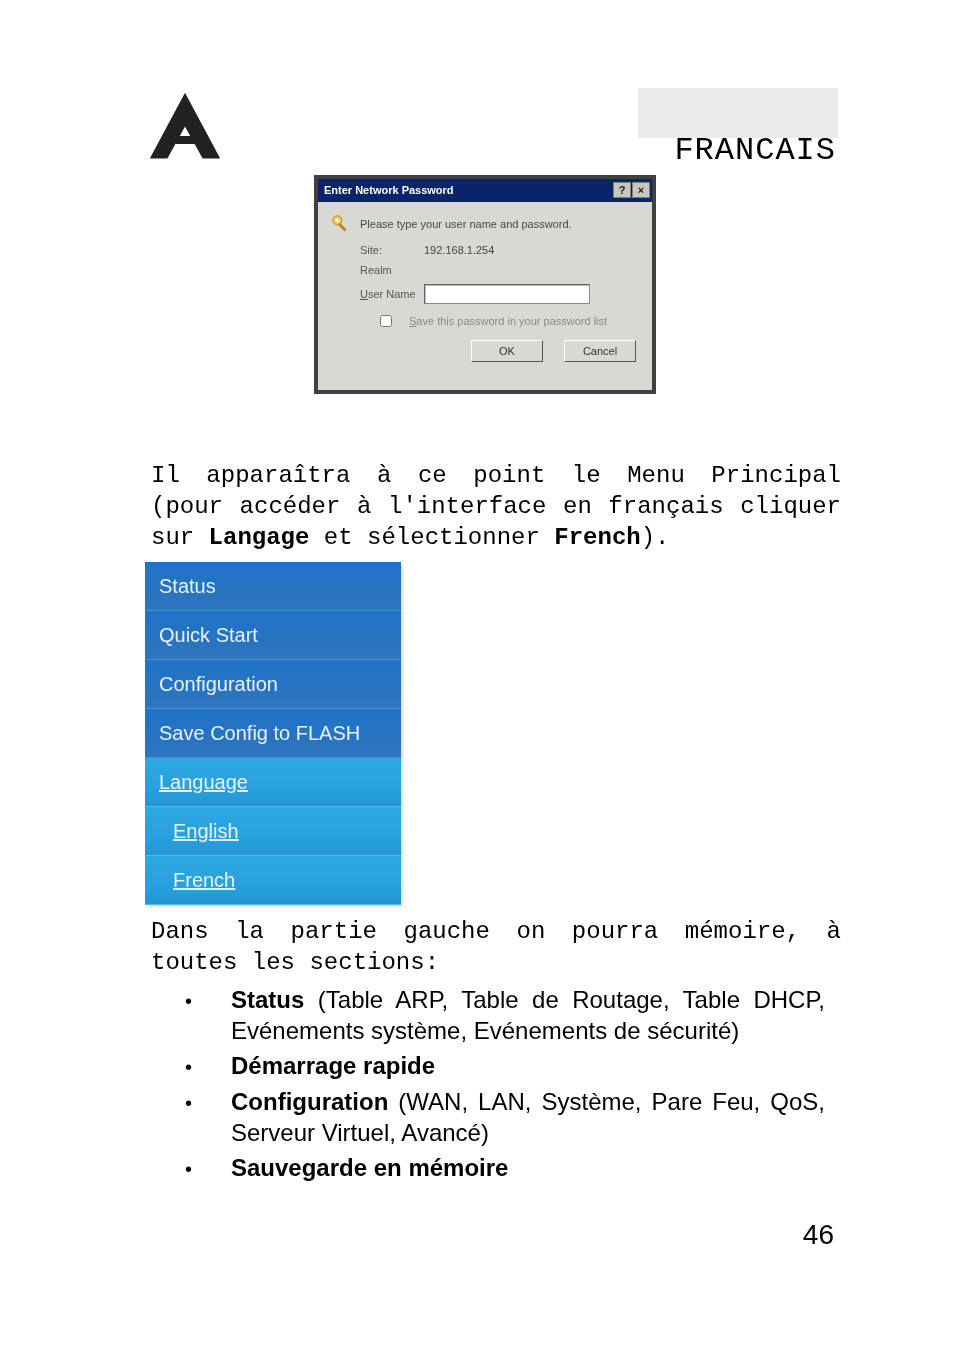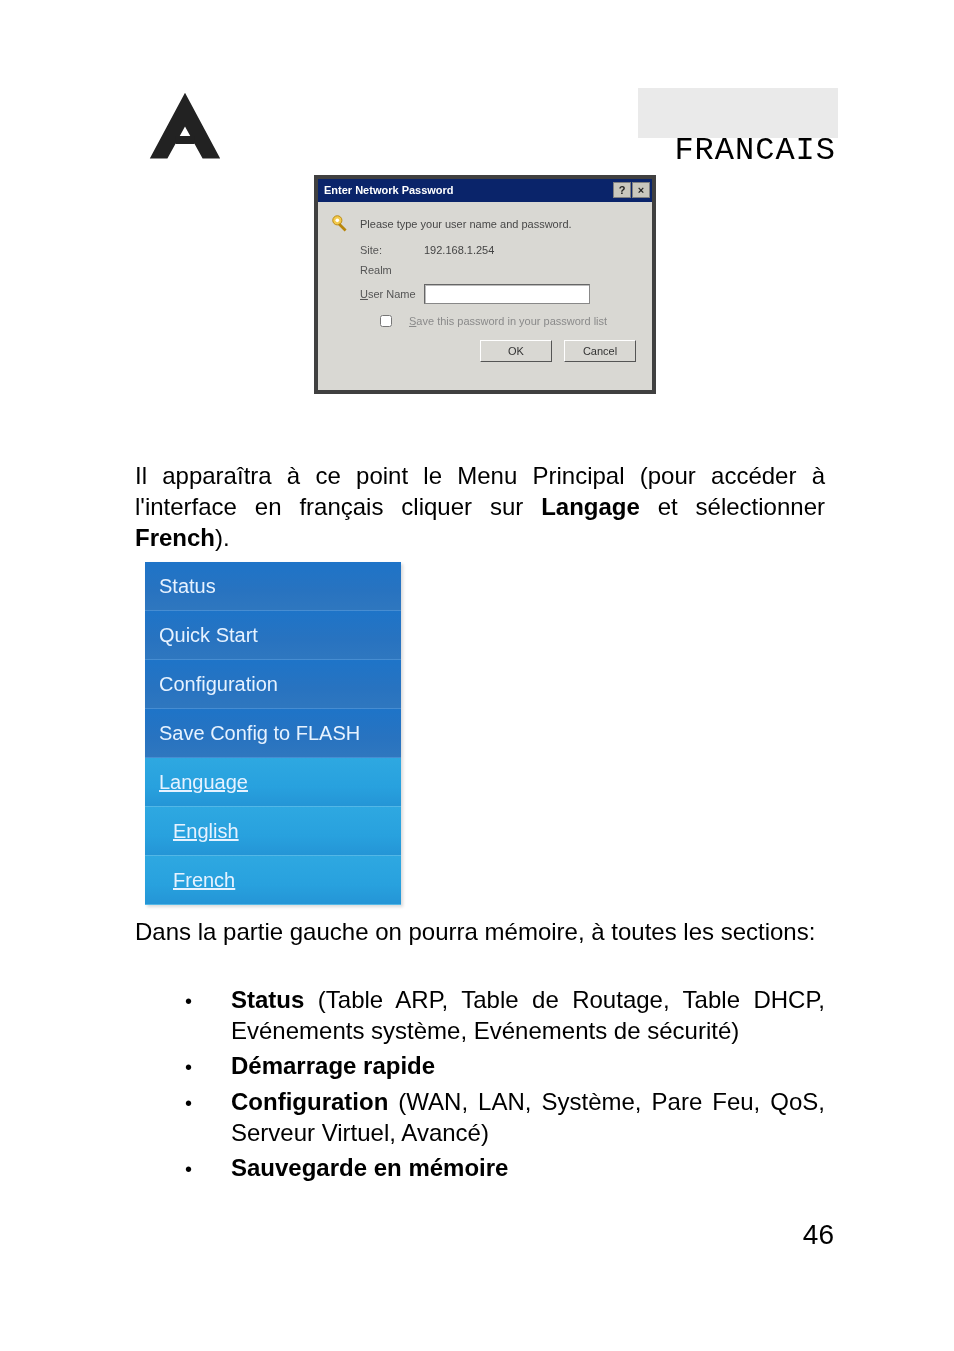--- a/index.html
+++ b/index.html
@@ -99,39 +99,39 @@
     box-shadow:inset 1px 1px 0 #bbb;
   }
   .chkrow{
     margin-left:46px;
     display:flex;align-items:center;gap:14px;
     color:#8a8a8a;
     margin-bottom:10px;
   }
   .chkrow input{width:12px;height:12px}
   .btnrow{
-    display:flex;justify-content:flex-end;gap:12px;
+    display:flex;justify-content:flex-end;gap:21px;
     margin-right:4px;
   }
   .btnrow button{
     width:72px;height:22px;
     background:#d9d8d3;
     border:1px solid #888;
     border-top-color:#fff;border-left-color:#fff;
     border-bottom-color:#555;border-right-color:#555;
     font-size:11px;color:#333;
     cursor:pointer;
   }
   
   .para{
     position:absolute;
-    left:135px;
+    left:151px;
     width:690px;
     font-size:24px;
-    font-family:Liberation Sans, sans-serif;
+    font-family:Liberation Mono, monospace;
     line-height:1.3;
     text-align:justify;
   }
   .p1{top:460px}
   .p2{top:916px}
   .bold{font-weight:bold}
   
   .menu{
     position:absolute;
     left:145px;top:562px;

